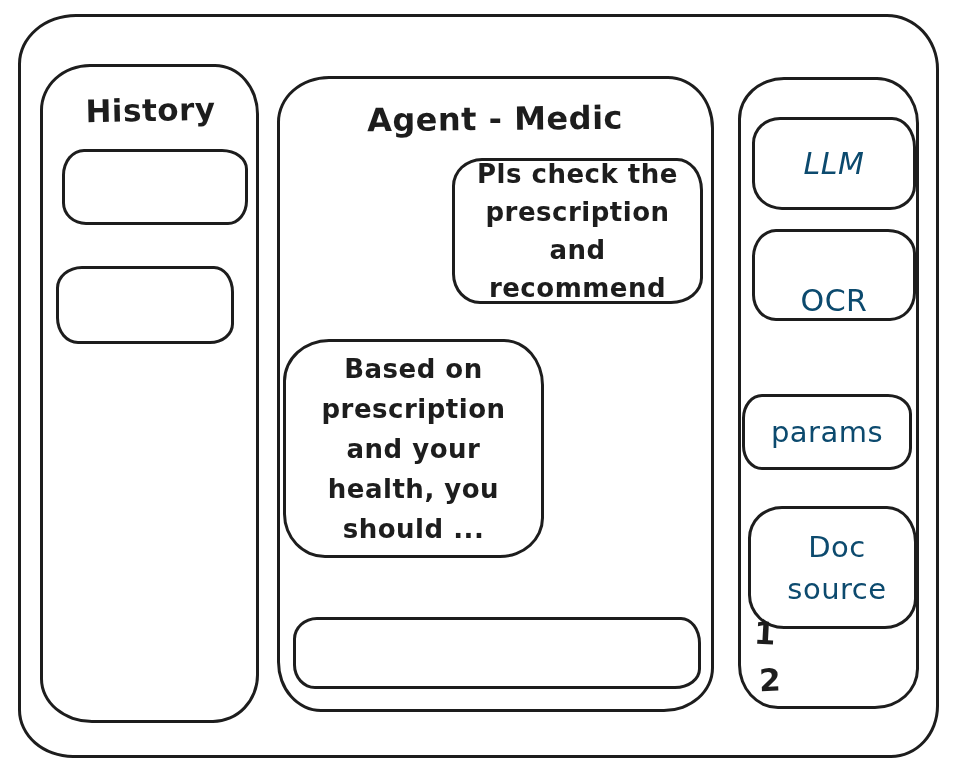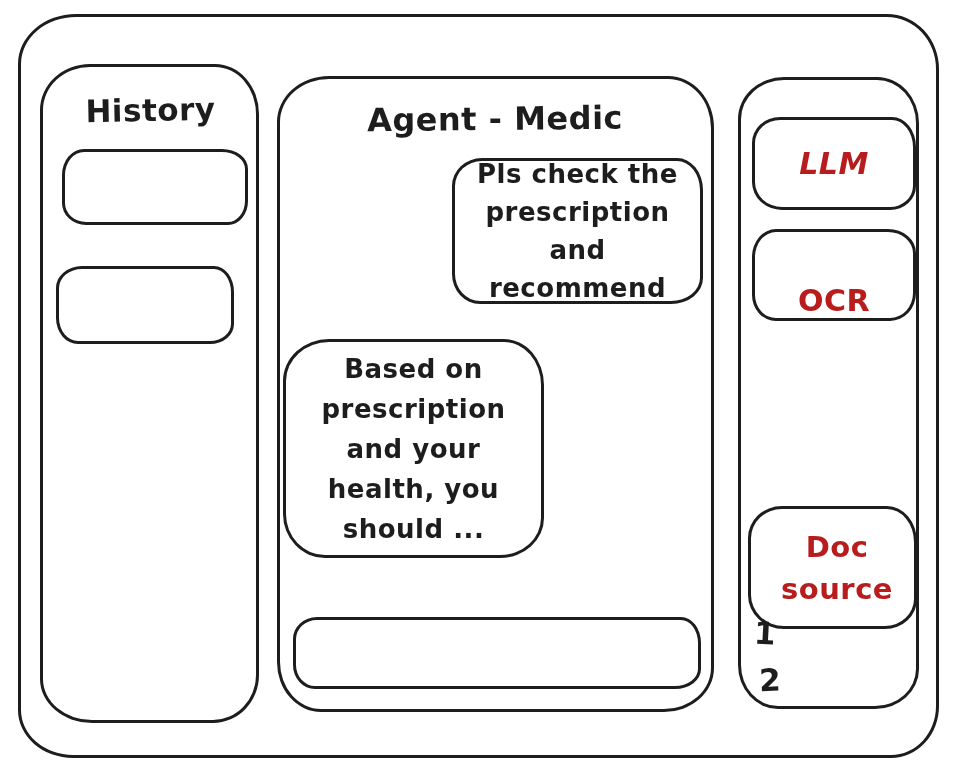--- a/index.html
+++ b/index.html
@@ -84,21 +84,21 @@
   }
 
   
   .tools-panel {
     left: 738px; top: 77px; width: 181px; height: 632px;
     border-radius: 46px 42px 44px 40px / 42px 46px 40px 44px;
   }
   .tool-button {
     position: absolute; border: 3px solid #1d1d1d; background: #fff;
     display: flex; align-items: center; justify-content: center;
-    text-align: center; font-weight: 700; color: #b91c1c;
+    text-align: center; font-weight: 400; color: #0c4a6e;
     letter-spacing: 0.5px; cursor: pointer;
   }
   .tool-llm {
     left: 752px; top: 117px; width: 164px; height: 93px;
     border-radius: 28px 24px 26px 30px / 26px 30px 24px 28px;
     font-size: 30px; font-style: italic;
   }
   .tool-ocr {
     left: 752px; top: 229px; width: 164px; height: 92px;
     border-radius: 24px 28px 26px 24px / 28px 24px 28px 26px;
@@ -149,20 +149,23 @@
   <div class="sketch tools-panel"></div>
 
   <div class="tool-button tool-llm">
     <span>LLM</span>
   </div>
 
   <div class="tool-button tool-ocr">
     <span>OCR</span>
   </div>
 
+  <div class="tool-button tool-params">
+    <span>params</span>
+  </div>
 
   <div class="tool-button tool-doc-source">
     <span>Doc source</span>
   </div>
 
   <div class="doc-list-num doc-num-1">1</div>
 
   <div class="doc-list-num doc-num-2">2</div>
 
 </div>

